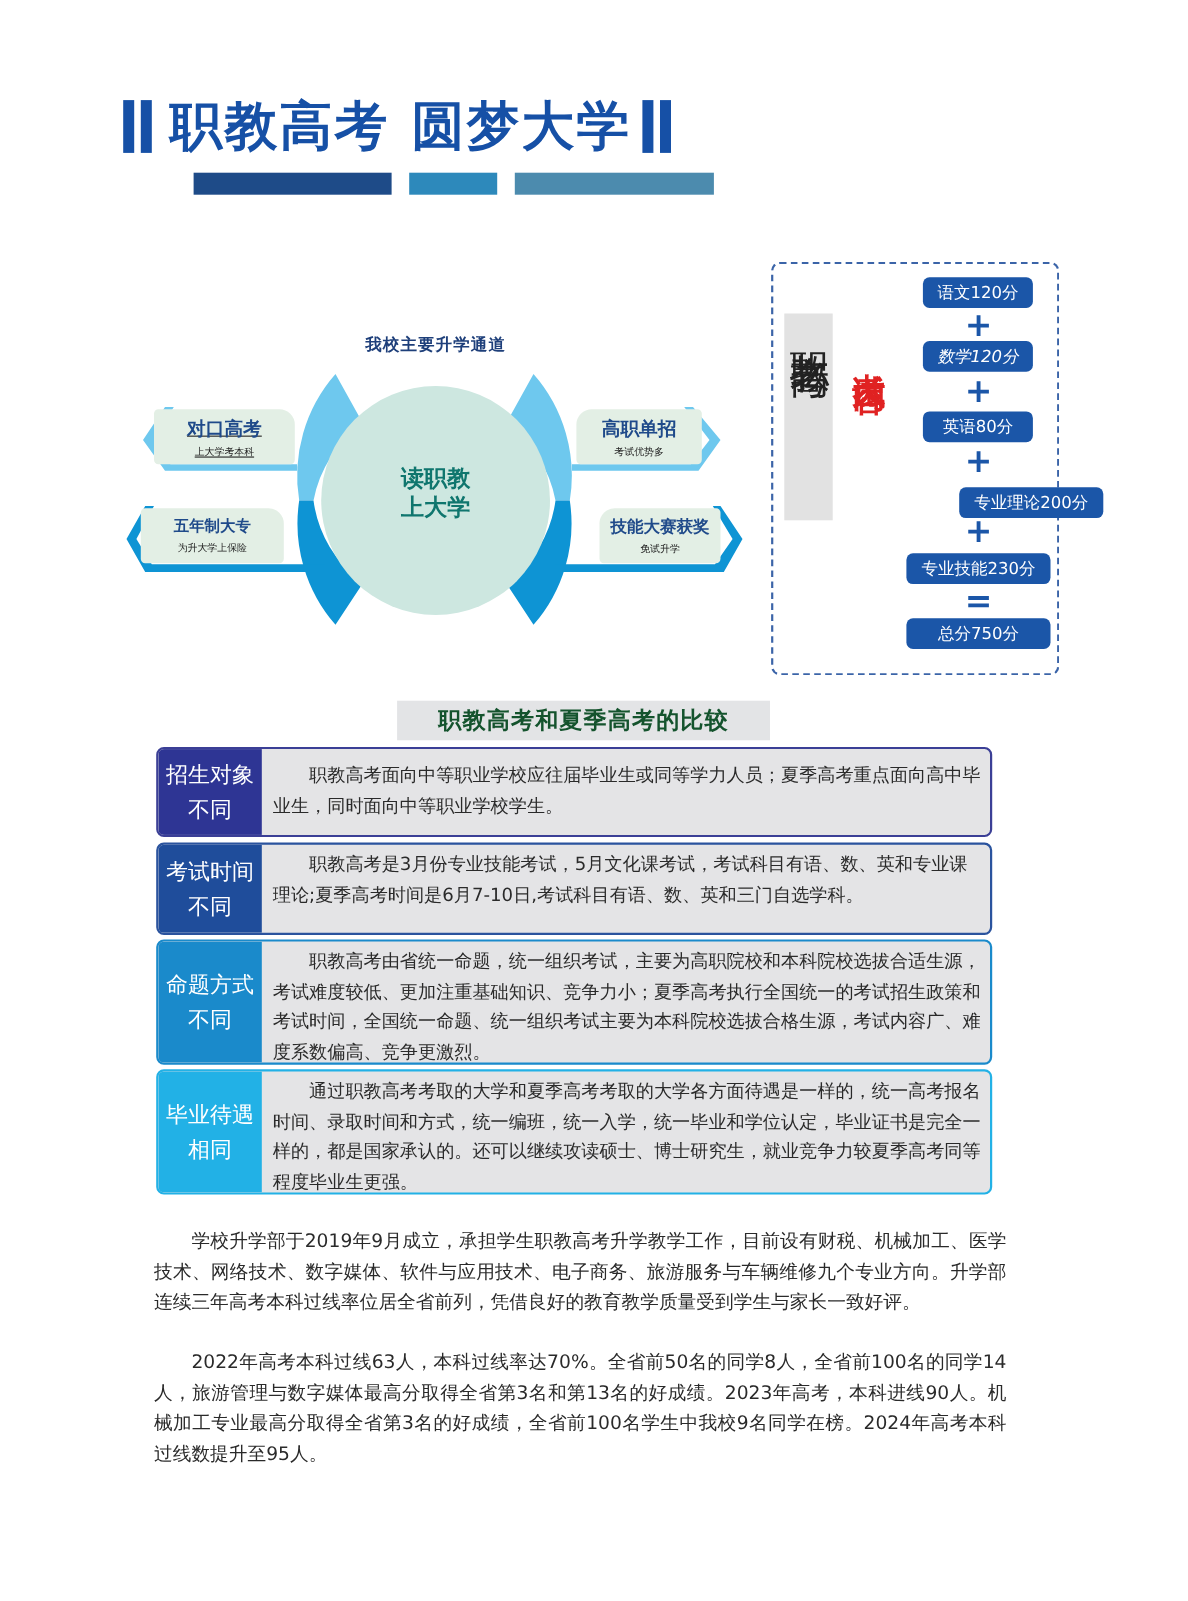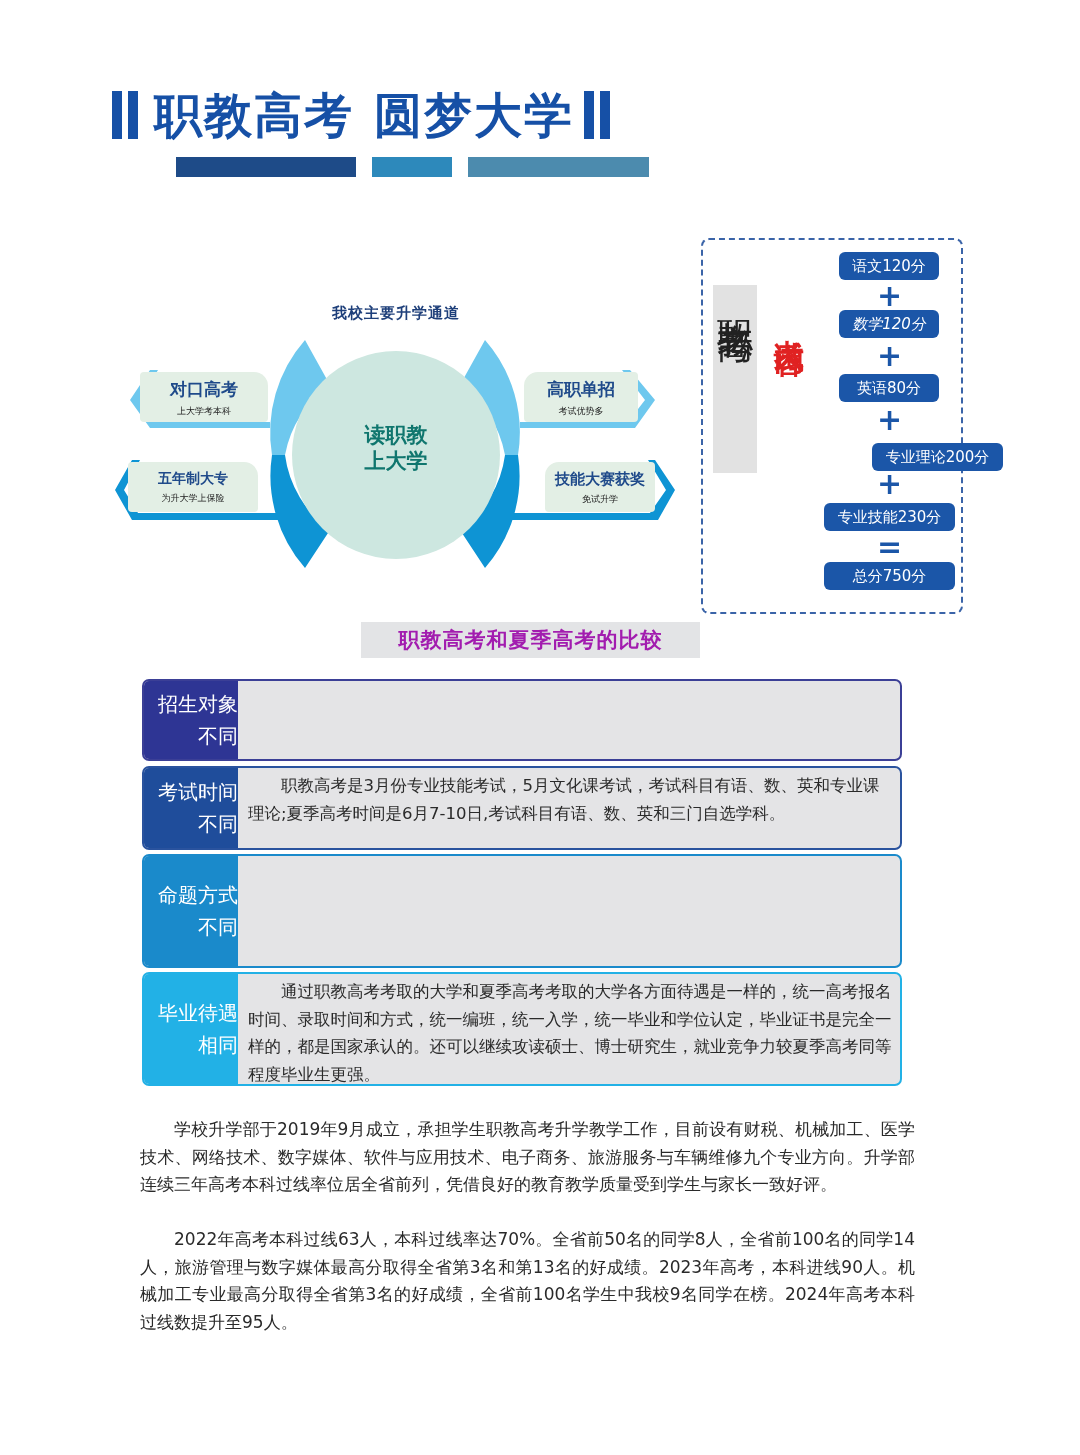--- a/index.html
+++ b/index.html
@@ -24,23 +24,23 @@
   
   .exam-box { left: 701px; top: 238px; width: 262px; height: 376px; border: 2px dashed #3b64a8; border-radius: 8px; }
   .vert-gray { left: 713px; top: 285px; width: 44px; height: 188px; background: #e2e2e2; }
   .vert-text { writing-mode: vertical-rl; text-orientation: upright; font-family: "DejaVu Serif", serif; font-size: 36px; color: #222; letter-spacing: 2px; line-height: 44px; }
   .red-text { writing-mode: vertical-rl; text-orientation: upright; font-size: 30px; font-weight: bold; color: #e02222; letter-spacing: 2px; line-height: 34px; }
   .pill { position: absolute; left: 839px; width: 100px; height: 28px; background: #1b56a8; color: #fff; border-radius: 6px; font-size: 15px; text-align: center; line-height: 28px; }
   .pill.wide { left: 824px; width: 131px; }
   .op { position: absolute; left: 877px; width: 24px; text-align: center; color: #1b56a8; font-size: 30px; font-weight: bold; line-height: 24px; }
 
   
-  .cmp-title { left: 361px; top: 622px; width: 339px; height: 36px; background: #e3e4e6; text-align: center; font-size: 21px; font-weight: bold; color: #a21caf; line-height: 36px; letter-spacing: 1px; }
+  .cmp-title { left: 361px; top: 637px; width: 339px; height: 36px; background: #e3e4e6; text-align: center; font-size: 21px; font-weight: bold; color: #14532d; line-height: 36px; letter-spacing: 1px; }
   .row { position: absolute; left: 142px; width: 760px; border: 2px solid; border-radius: 7px; background: #e4e4e6; display: flex; overflow: hidden; }
-  .row .lab { width: 94px; color: #fff; font-size: 20px; text-align: right; display: flex; flex-direction: column; justify-content: center; line-height: 32px; flex-shrink: 0; }
+  .row .lab { width: 94px; color: #fff; font-size: 20px; text-align: center; display: flex; flex-direction: column; justify-content: center; line-height: 32px; flex-shrink: 0; }
   .row .txt { padding: 4px 8px 0 10px; font-size: 16.5px; line-height: 27.5px; color: #2a2a2a; text-indent: 2em; }
 
   
   .para { left: 140px; width: 775px; font-size: 17px; line-height: 27.6px; color: #2a2a2a; text-indent: 2em; text-align: justify; }
 </style>
 </head>
 <body>
 
 <div class="abs title-bar">
   <div class="title-pipe"></div>
@@ -66,21 +66,21 @@
 
   <circle cx="286" cy="125" r="104" fill="#cde7e0"></circle>
 
   <path d="M 40 40 L 20 70 L 40 98 L 160 98 L 160 92 L 45 92 L 30 70 L 48 40 Z" fill="#6ec8ee"></path>
   <path d="M 22 130 L 5 160 L 22 190 L 185 190 L 185 183 L 28 183 L 14 160 L 30 130 Z" fill="#0e94d4"></path>
 
   <path d="M 520 40 L 545 70 L 525 98 L 410 98 L 410 92 L 518 92 L 535 70 L 512 40 Z" fill="#6ec8ee"></path>
   <path d="M 545 130 L 565 160 L 548 190 L 395 190 L 395 183 L 540 183 L 556 160 L 538 130 Z" fill="#0e94d4"></path>
 </svg>
 
-<div class="card" style="left:140px;top:372px;width:128px;height:50px;border-radius:4px 14px 4px 4px;">
+<div class="card" style="left:140px;top:372px;width:128px;height:50px;border-radius:4px 14px 4px 4px;text-decoration:underline;">
   <div class="h" style="margin-top:6px;">对口高考</div>
   <div class="s">上大学考本科</div>
 </div>
 <div class="card" style="left:128px;top:462px;width:130px;height:50px;border-radius:4px 14px 4px 4px;">
   <div class="h" style="margin-top:8px;font-size:14px;">五年制大专</div>
   <div class="s">为升大学上保险</div>
 </div>
 <div class="card" style="left:524px;top:372px;width:114px;height:50px;border-radius:14px 4px 4px 4px;">
   <div class="h" style="margin-top:6px;">高职单招</div>
   <div class="s">考试优势多</div>
@@ -112,35 +112,37 @@
 <div class="op" style="top:535px;">=</div>
 <div class="pill wide" style="top:562px;">总分750分</div>
 
 <div class="abs cmp-title">职教高考和夏季高考的比较</div>
 
 <div class="row" style="top:679px;height:82px;border-color:#3b3f96;">
   <div class="lab" style="background:#2e3594;">
     <span>招生对象</span>
     <span>不同</span>
   </div>
+  <div class="txt" style="padding-top:10px;">职教高考面向中等职业学校应往届毕业生或同等学力人员；夏季高考重点面向高中毕业生，同时面向中等职业学校学生。</div>
 </div>
 
 <div class="row" style="top:766px;height:84px;border-color:#2a539e;">
   <div class="lab" style="background:#1f4d9b;">
     <span>考试时间</span>
     <span>不同</span>
   </div>
   <div class="txt">职教高考是3月份专业技能考试，5月文化课考试，考试科目有语、数、英和专业课理论;夏季高考时间是6月7-10日,考试科目有语、数、英和三门自选学科。</div>
 </div>
 
 <div class="row" style="top:854px;height:114px;border-color:#1a8acb;">
   <div class="lab" style="background:#1a8acb;">
     <span>命题方式</span>
     <span>不同</span>
   </div>
+  <div class="txt">职教高考由省统一命题，统一组织考试，主要为高职院校和本科院校选拔合适生源，考试难度较低、更加注重基础知识、竞争力小；夏季高考执行全国统一的考试招生政策和考试时间，全国统一命题、统一组织考试主要为本科院校选拔合格生源，考试内容广、难度系数偏高、竞争更激烈。</div>
 </div>
 
 <div class="row" style="top:972px;height:114px;border-color:#22b1e6;">
   <div class="lab" style="background:#22b1e6;">
     <span>毕业待遇</span>
     <span>相同</span>
   </div>
   <div class="txt">通过职教高考考取的大学和夏季高考考取的大学各方面待遇是一样的，统一高考报名时间、录取时间和方式，统一编班，统一入学，统一毕业和学位认定，毕业证书是完全一样的，都是国家承认的。还可以继续攻读硕士、博士研究生，就业竞争力较夏季高考同等程度毕业生更强。</div>
 </div>
 

